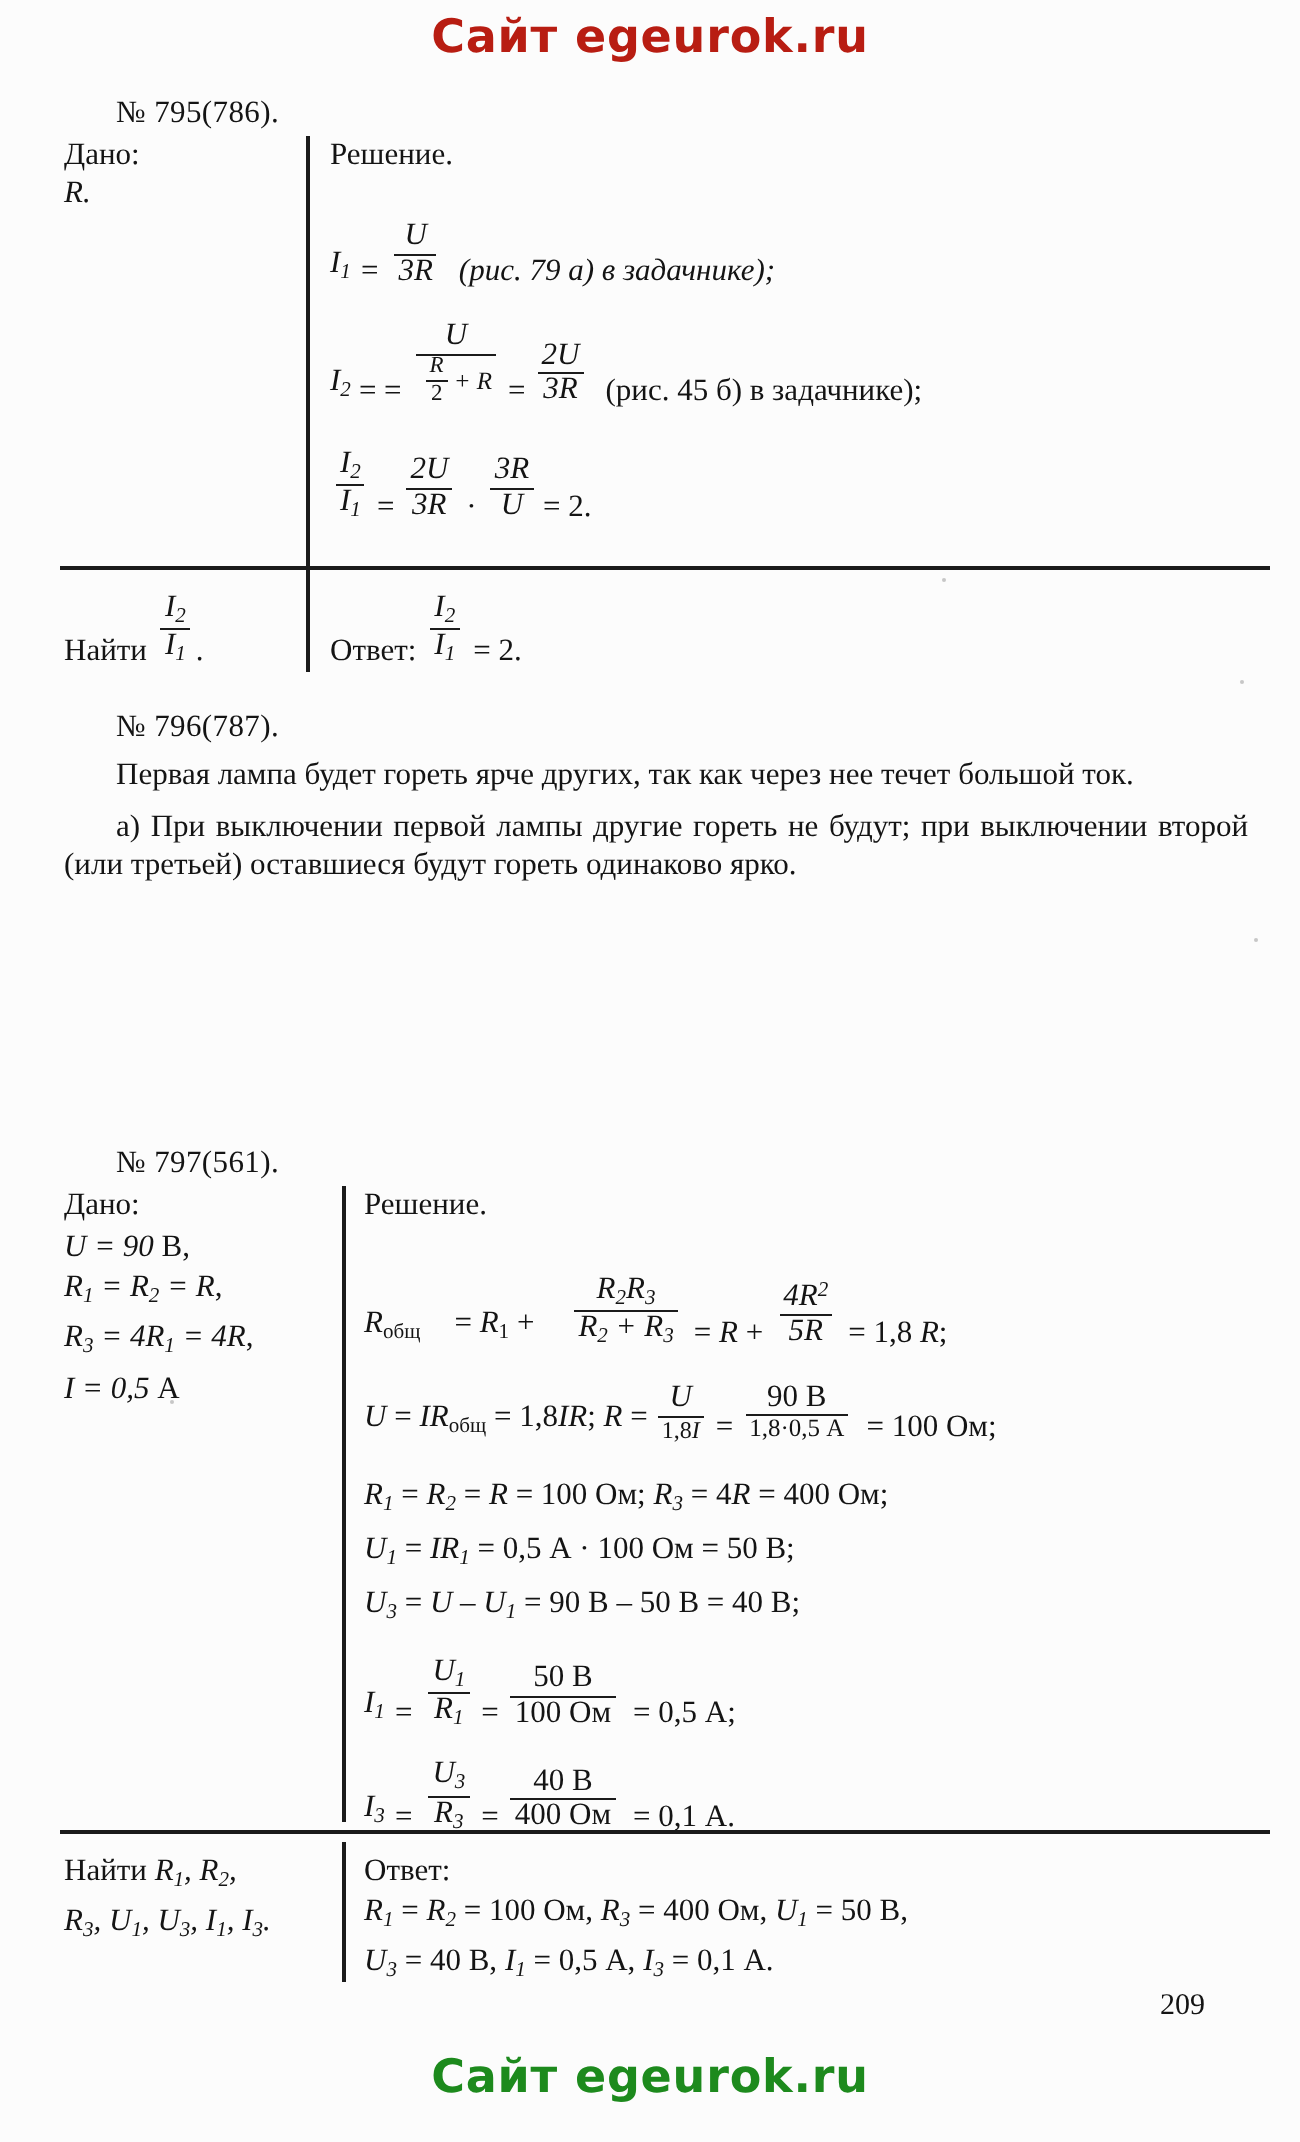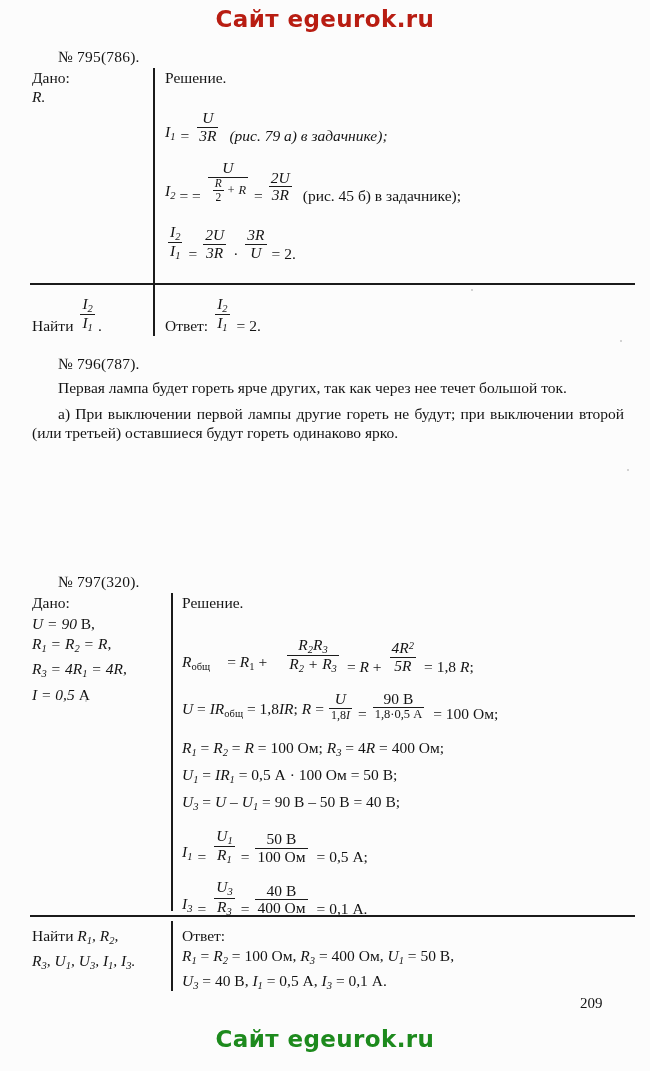--- a/index.html
+++ b/index.html
@@ -211,21 +211,21 @@
     </div>
   </div>
 
   <div style="position:absolute; left:32px; top:355px; width:592px;">
     <div class="prob-title">№ 796(787).</div>
     <p class="para ind" style="margin-top:5px;">Первая лампа будет гореть ярче других, так как через нее течет большой ток.</p>
     <p class="para ind" style="margin-top:6px;">а) При выключении первой лампы другие гореть не будут; при выключении второй (или третьей) оставшиеся будут гореть одинаково ярко.</p>
   </div>
 
   <div style="position:absolute; left:32px; top:573px; width:600px;">
-    <div class="prob-title">№ 797(320).</div>
+    <div class="prob-title">№ 797(561).</div>
   </div>
 
   <div class="tbl" style="left:32px; top:593px; width:605px; height:322px;">
 
     <div class="col-left" style="line-height:20.5px;">
       <div>Дано:</div>
       <div class="m">U = 90 <span class="up">В,</span></div>
       <div class="m">R<sub>1</sub> = R<sub>2</sub> = R<span class="up">,</span></div>
       <div class="m">R<sub>3</sub> = 4R<sub>1</sub> = 4R<span class="up">,</span></div>
       <div class="m">I = 0,5 <span class="up">А</span></div>

